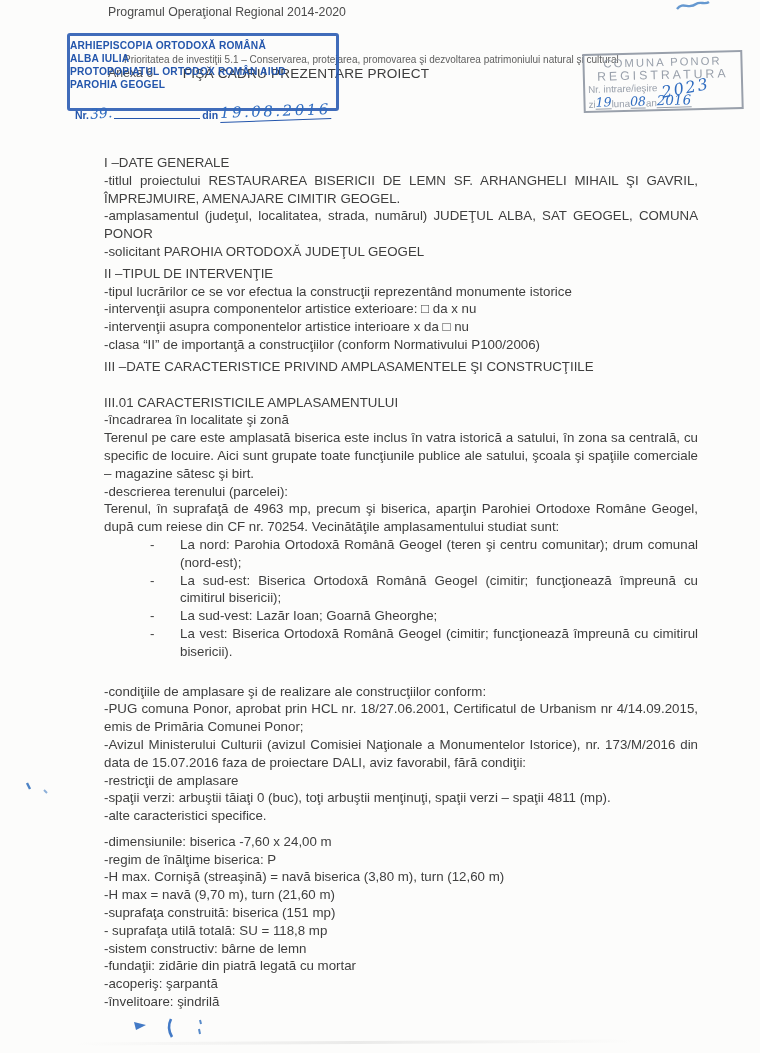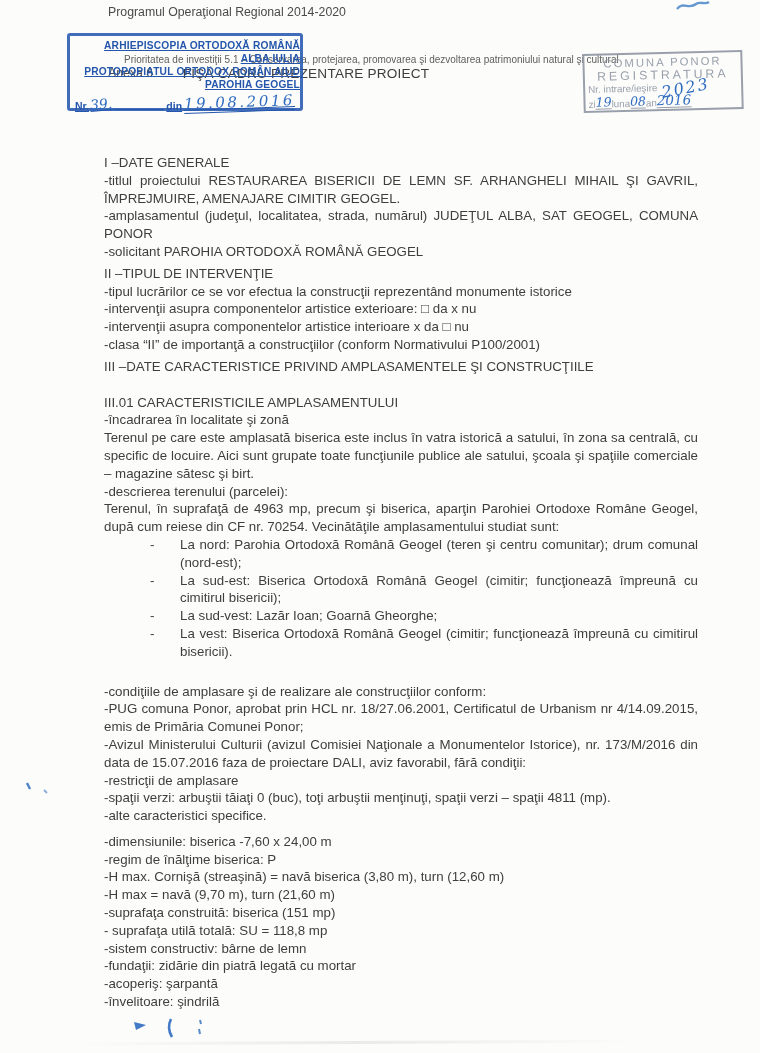--- a/index.html
+++ b/index.html
@@ -7,25 +7,25 @@
         font-family:"Liberation Sans",sans-serif;color:#3e3e3e;}
 
   
   .hdr-program{position:absolute;left:108px;top:5px;font-size:12.3px;color:#4b4b4b;text-align:right;}
   .hdr-annex{position:absolute;left:108px;top:22px;font-size:12.3px;color:#4b4b4b;margin-top:44px;}
   .hdr-priority{position:absolute;left:124px;top:54px;font-size:10px;color:#5e5e5e;white-space:nowrap;}
   .doc-title{position:absolute;left:0;top:66px;width:612px;text-align:center;
              font-size:13.6px;letter-spacing:.2px;color:#3d3d3d;}
 
   
-  .parish-stamp{position:absolute;left:67px;top:33px;width:236px;height:78px;
+  .parish-stamp{position:absolute;left:67px;top:33px;width:272px;height:78px;
       border:3px solid rgba(38,88,176,.88);border-radius:3px;box-sizing:border-box;
-      color:#2456ac;font-weight:bold;text-align:right;padding-top:3px;z-index:3;text-decoration:underline;}
+      color:#2456ac;font-weight:bold;text-align:left;padding-top:3px;z-index:3;}
   .ps-line{font-size:10.2px;line-height:13px;letter-spacing:.2px;white-space:nowrap;}
-  .ps-row{display:flex;align-items:flex-end;padding:0 5px;margin-top:2px;font-size:10.5px;}
+  .ps-row{display:flex;align-items:flex-end;padding:0 5px;margin-top:11px;font-size:10.5px;}
   .hw{font-family:"DejaVu Serif",serif;font-style:italic;font-weight:normal;color:#2f6cc0;}
   .hw-nr{display:inline-block;font-size:14px;transform:rotate(-5deg);margin:-5px 0 0 1px;}
   .ps-ul{flex:1;border-bottom:1.7px solid #2456ac;height:1px;margin:0 2px 2px 2px;}
   .ps-din{margin-bottom:0;}
   .hw-date{display:inline-block;font-size:15px;letter-spacing:2.5px;white-space:nowrap;
            border-bottom:1.7px solid #2456ac;transform:rotate(-2deg);margin-left:2px;}
 
   
   .reg-stamp{position:absolute;left:583px;top:52px;width:160px;height:59px;
       border:2px solid #99a0ab;box-sizing:border-box;color:#99a0ab;text-align:center;
@@ -93,27 +93,27 @@
       <span class="seg"><span class="hw rs-luna">08</span></span>
       <span>an</span>
       <span class="seg"><span class="hw rs-an">2016</span></span>
     </div>
   </div>
 
   <div class="doc-body">
       <div class="bline ">I –DATE GENERALE</div>
       <div class="bline justify">-titlul proiectului RESTAURAREA BISERICII DE LEMN SF. ARHANGHELI MIHAIL ŞI GAVRIL, ÎMPREJMUIRE, AMENAJARE CIMITIR GEOGEL.</div>
       <div class="bline justify">-amplasamentul (judeţul, localitatea, strada, numărul) JUDEŢUL ALBA, SAT GEOGEL, COMUNA PONOR</div>
-      <div class="bline ">-solicitant PAROHIA ORTODOXĂ ROMÂNĂ GEOGEL</div>
+      <div class="bline ">-solicitant PAROHIA ORTODOXĂ JUDEŢUL GEOGEL</div>
       <div style="height: 4px;"></div>
       <div class="bline ">II –TIPUL DE INTERVENŢIE</div>
       <div class="bline ">-tipul lucrărilor ce se vor efectua la construcţii reprezentând monumente istorice</div>
       <div class="bline ">-intervenţii asupra componentelor artistice exterioare: □ da  x nu</div>
       <div class="bline ">-intervenţii asupra componentelor artistice interioare x da □ nu</div>
-      <div class="bline ">-clasa “II” de importanţă a construcţiilor (conform Normativului P100/2001)</div>
+      <div class="bline ">-clasa “II” de importanţă a construcţiilor (conform Normativului P100/2006)</div>
       <div style="height: 4px;"></div>
       <div class="bline ">III –DATE CARACTERISTICE PRIVIND AMPLASAMENTELE ŞI CONSTRUCŢIILE</div>
       <div style="height: 18px;"></div>
       <div class="bline ">III.01 CARACTERISTICILE AMPLASAMENTULUI</div>
       <div class="bline ">-încadrarea în localitate şi zonă</div>
       <div class="bline justify">Terenul pe care este amplasată biserica este inclus în vatra istorică a satului, în zona sa centrală, cu specific de locuire. Aici sunt grupate toate funcţiunile publice ale satului, şcoala şi spaţiile comerciale – magazine sătesc şi birt.</div>
       <div class="bline ">-descrierea terenului (parcelei):</div>
       <div class="bline justify">Terenul, în suprafaţă de 4963 mp, precum şi biserica, aparţin Parohiei Ortodoxe Române Geogel, după cum reiese din CF nr. 70254. Vecinătăţile amplasamentului studiat sunt:</div>
       <div class="bullet">La nord: Parohia Ortodoxă Română Geogel (teren şi centru comunitar); drum comunal (nord-est);</div>
       <div class="bullet">La sud-est: Biserica Ortodoxă Română Geogel (cimitir; funcţionează împreună cu cimitirul bisericii);</div>

